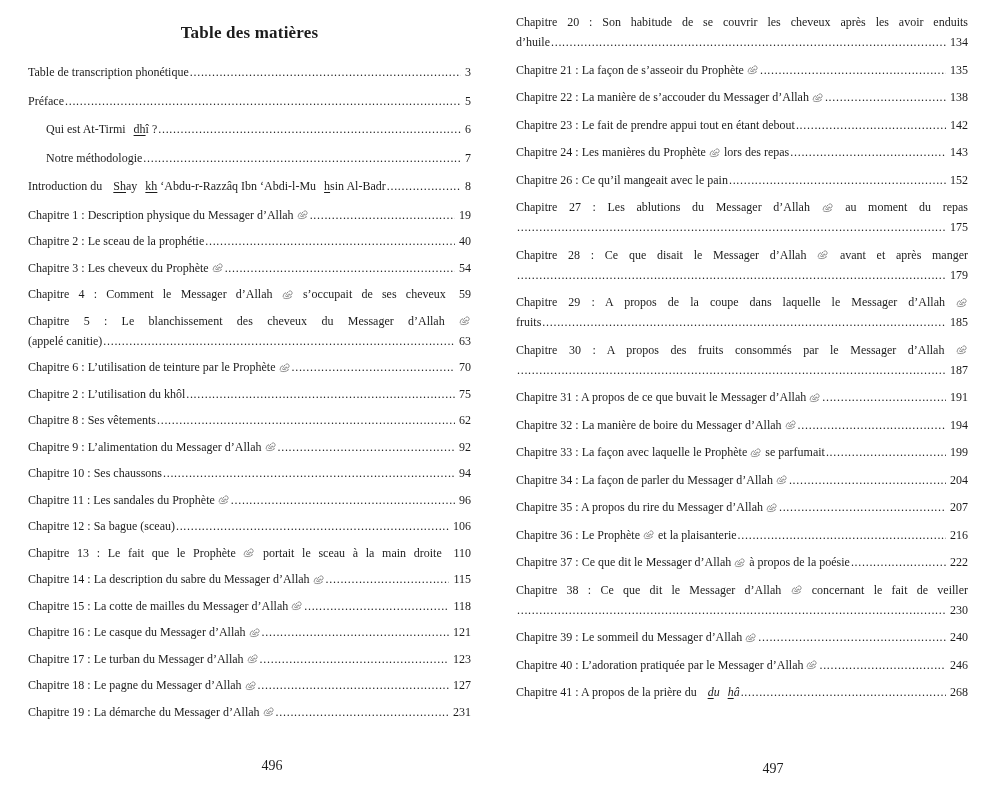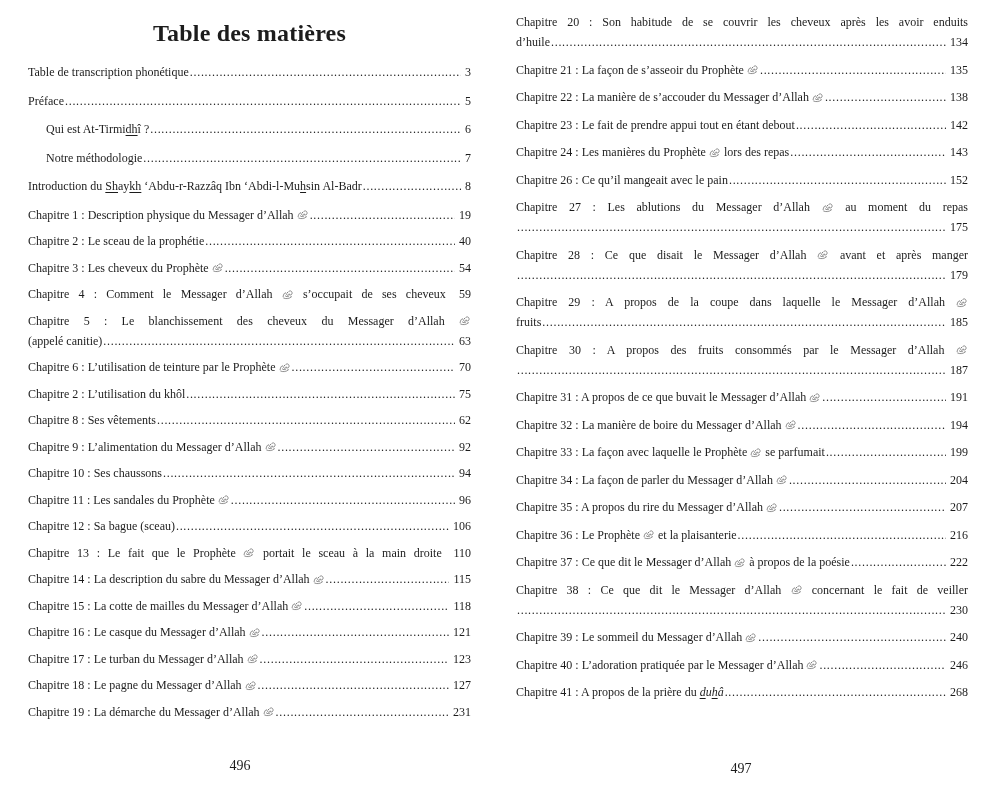--- a/index.html
+++ b/index.html
@@ -5,40 +5,40 @@
   html,body{margin:0;padding:0;background:#ffffff;}
   .sheet{
     position:relative;width:998px;height:800px;background:#ffffff;
     font-family:"Liberation Serif","DejaVu Serif",serif;color:#1c1c1c;
     overflow:hidden;
   }
   .page{position:absolute;top:12px;}
   .page-left{left:28px;width:443px;}
   .page-right{left:516px;width:452px;}
   .toc-title{
-    text-align:center;font-weight:bold;font-size:24px;line-height:24px;
+    text-align:center;font-weight:bold;font-size:17px;line-height:24px;
     margin:9px 0 17px 0;letter-spacing:.2px;
   }
   .entry{margin-bottom:6.5px;}
   .page-left .entry.front{margin-bottom:8.5px;}
   .page-right .entry{margin-bottom:7.5px;}
   .entry.indent{padding-left:18px;}
   .line{font-size:12px;line-height:20px;}
   .line.full{text-align:justify;text-align-last:justify;text-justify:inter-word;}
   .line.last{display:flex;align-items:baseline;}
   .txt{flex:0 1 auto;min-width:0;overflow:hidden;white-space:nowrap;}
   .dots{
     flex:1 1 0;min-width:4px;overflow:hidden;white-space:nowrap;
     letter-spacing:.7px;padding-left:1px;color:#1c1c1c;
   }
   .pg{flex:0 0 auto;padding-left:4px;}
-  .tr-u{text-decoration:underline;text-decoration-thickness:1px;text-underline-offset:1.5px;}
+  .tr-u{text-decoration:underline;text-decoration-thickness:1px;text-underline-offset:1.5px;padding-left:8px;}
   .it{font-style:italic;}
   .saws{width:12px;height:11px;display:inline-block;vertical-align:-1.5px;opacity:.82;}
-  .pagenum{position:absolute;font-size:14px;transform:translateX(-50%);}
+  .pagenum{position:absolute;font-size:14px;transform:translateX(-50%);margin-left:32px;}
   .pn-left{left:240px;top:758px;}
   .pn-right{left:741px;top:761px;}
 </style>
 </head>
 <body>
 
 <svg width="0" height="0" style="position:absolute" aria-hidden="true">
   <symbol id="sawsym" viewBox="0 0 22 20">
     <g fill="none" stroke="#3d3d3d" stroke-width="1.3" stroke-linecap="round">
       <path d="M2 14 C3 7 7 5 8 9 C9 12 12 13 13 9"></path>

